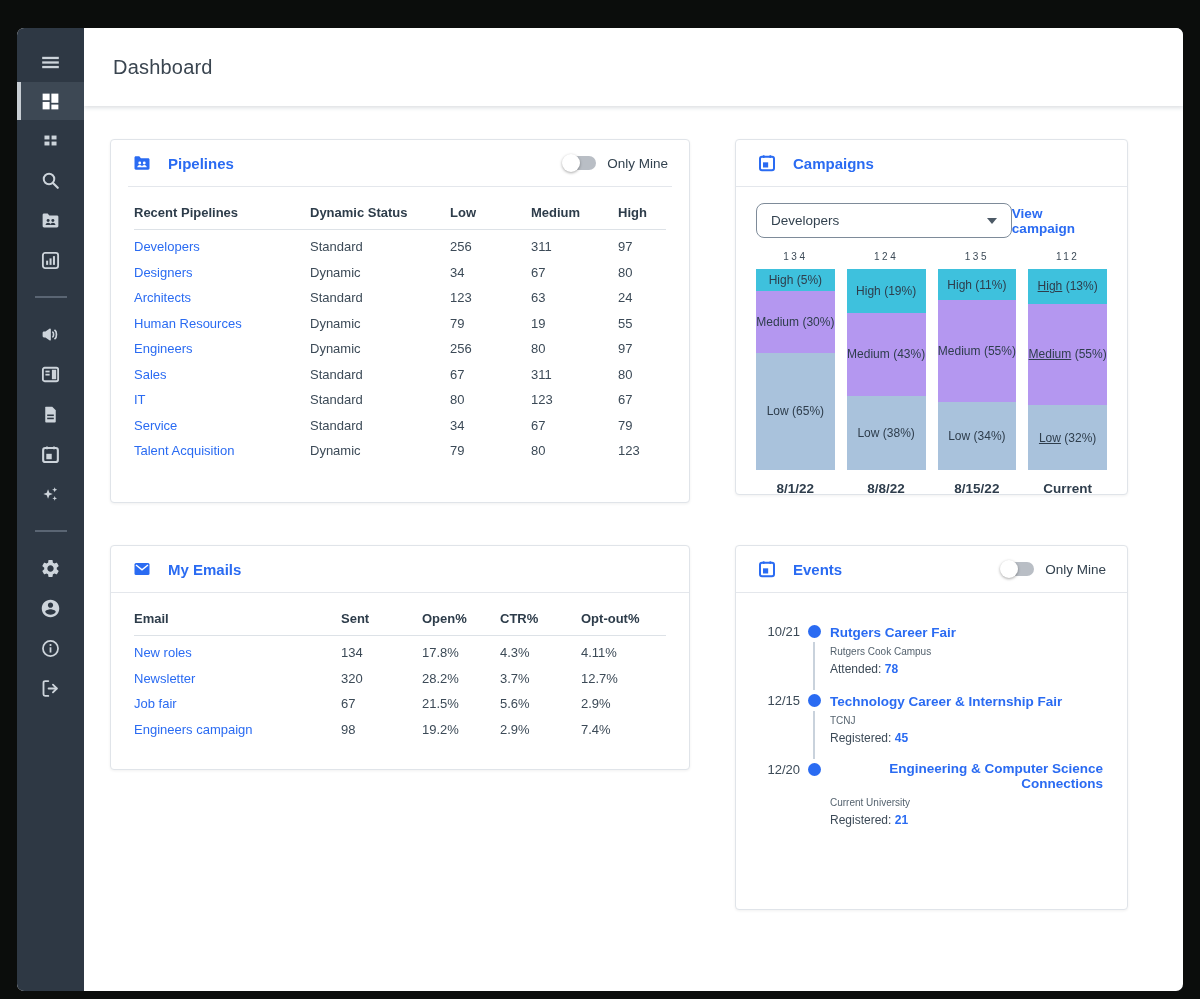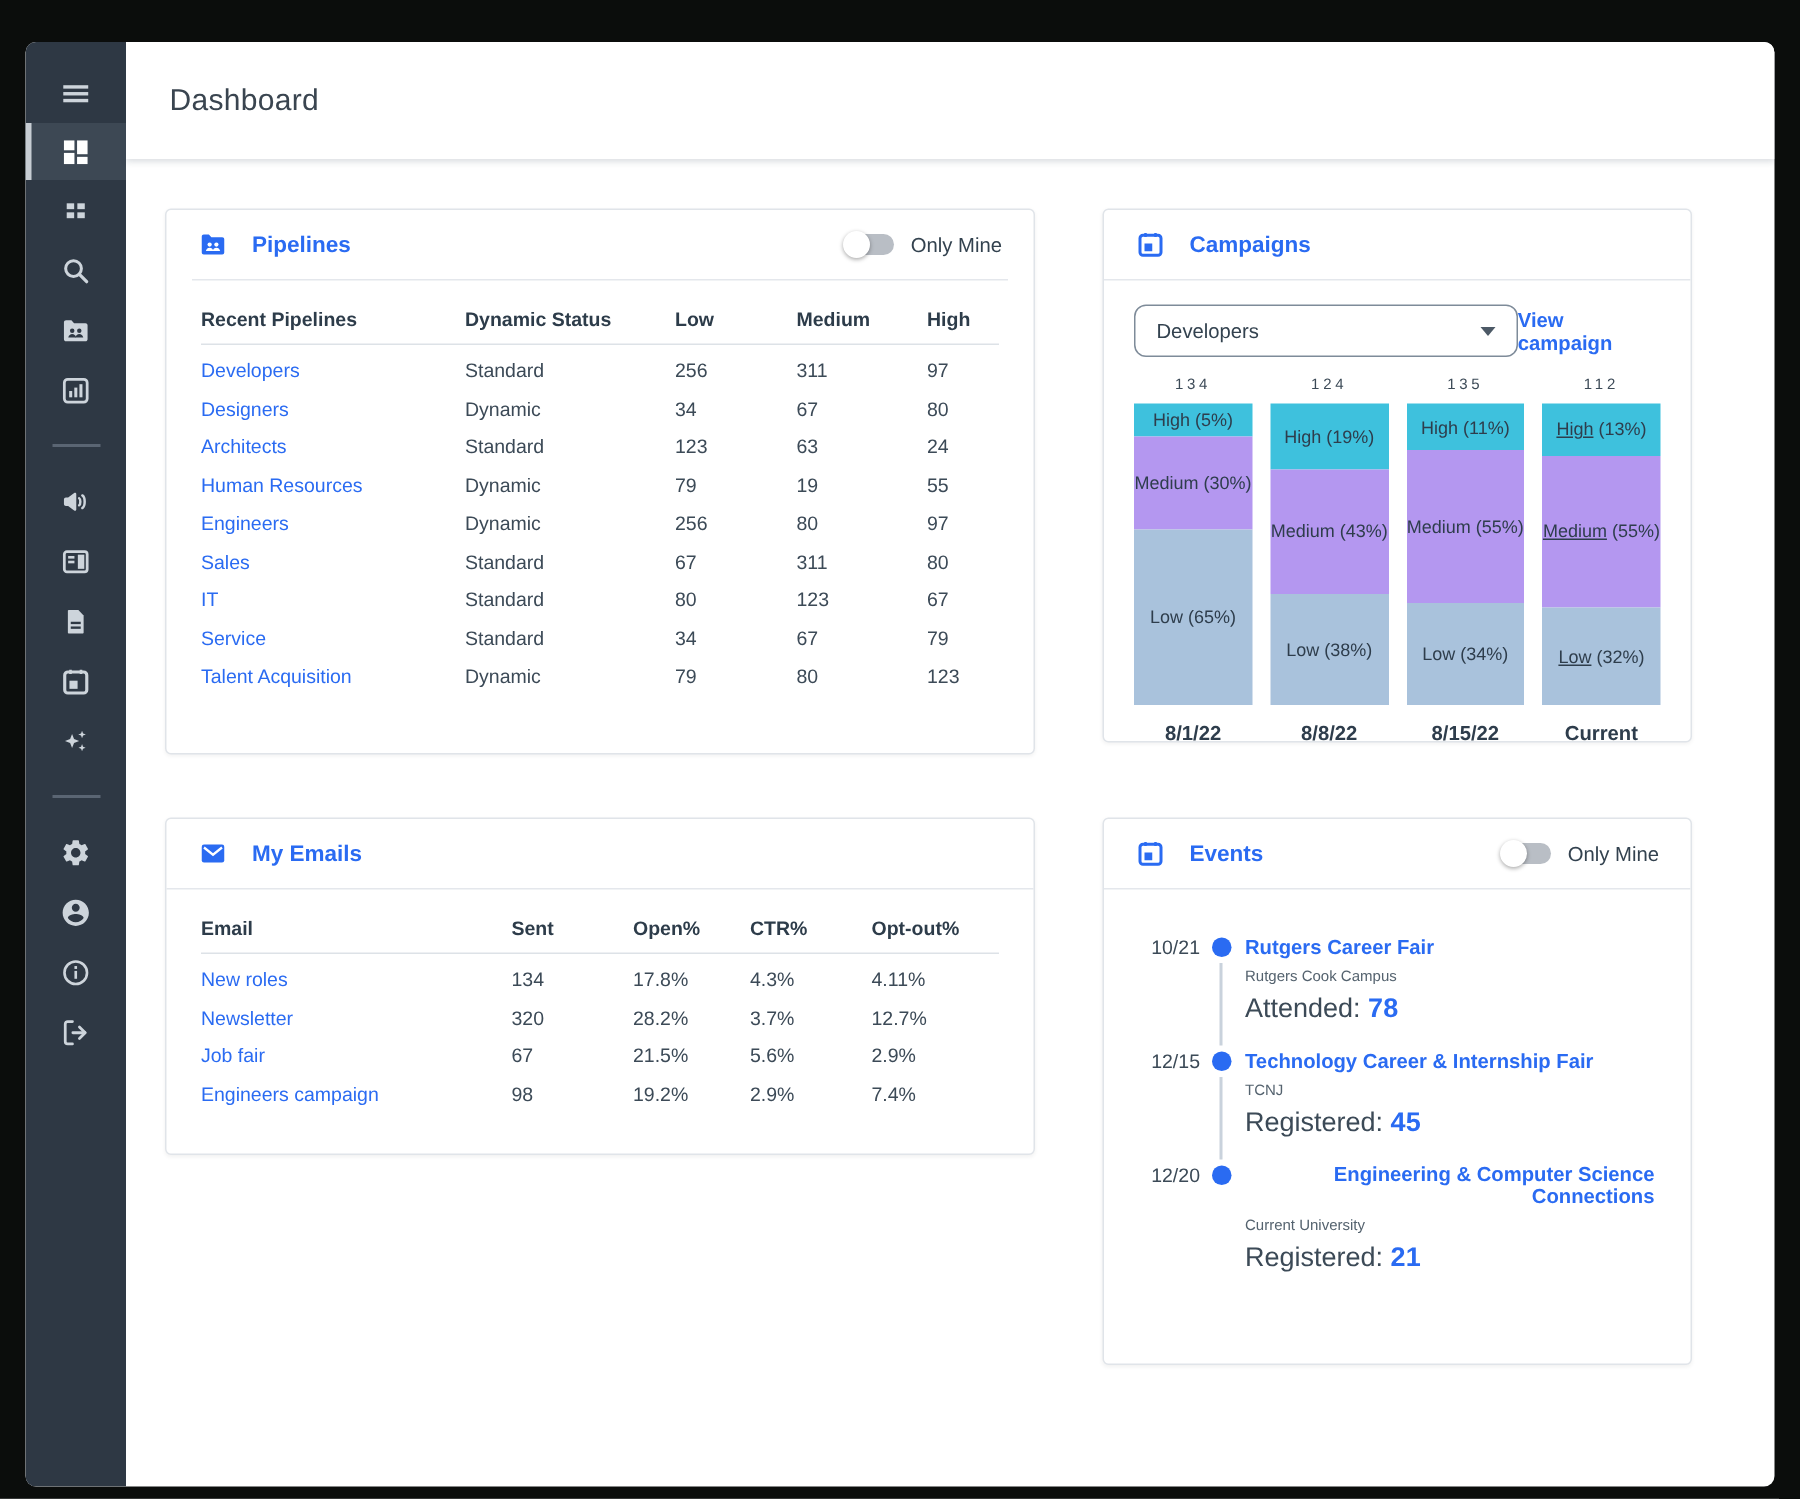--- a/index.html
+++ b/index.html
@@ -63,21 +63,21 @@
   .events-body { padding:30px 24px 0 22px; }
   .ev { display:grid; grid-template-columns:42px 28px 1fr; margin-bottom:16px; }
   .ev-date { font-size:13px; color:#3c4a57; text-align:right; padding-top:1px; }
   .ev-dotcol { position:relative; display:flex; justify-content:center; }
   .ev-dot { width:13px; height:13px; border-radius:50%; background:#2a6bf2; margin-top:2px; flex:0 0 auto; }
   .ev-line { position:absolute; top:19px; bottom:-14px; left:50%; transform:translateX(-50%); width:2px; background:#c9d2dc; }
   .ev:last-child .ev-line { display:none; }
   .ev-content { padding-left:2px; }
   .ev-title { font-size:13.5px; font-weight:700; color:#2a6bf2; cursor:pointer; text-decoration:none; display:inline-block;text-align:right; }
   .ev-venue { font-size:10px; color:#55636f; margin-top:5px; }
-  .ev-stat { font-size:18px; color:#3c4a57; margin-top:5px; }
+  .ev-stat { font-size:12px; color:#3c4a57; margin-top:5px; }
   .ev-stat .val { font-weight:700; color:#2a6bf2; }
   .ev-stat .val.plain { color:#3c4a57; font-weight:400; }
 </style>
 </head>
 <body>
 
 <div class="frame">
   <div class="window">
 
     <nav class="sidebar" id="sidebar">

